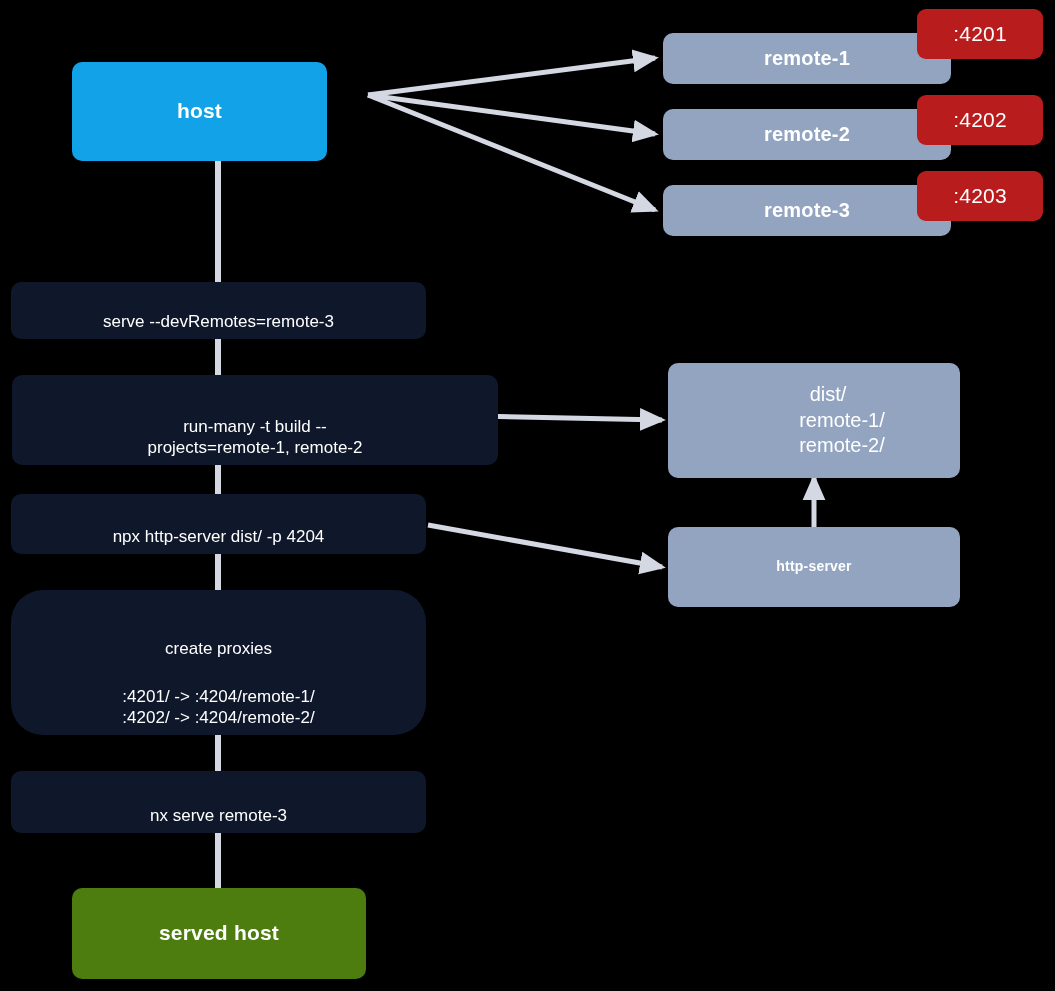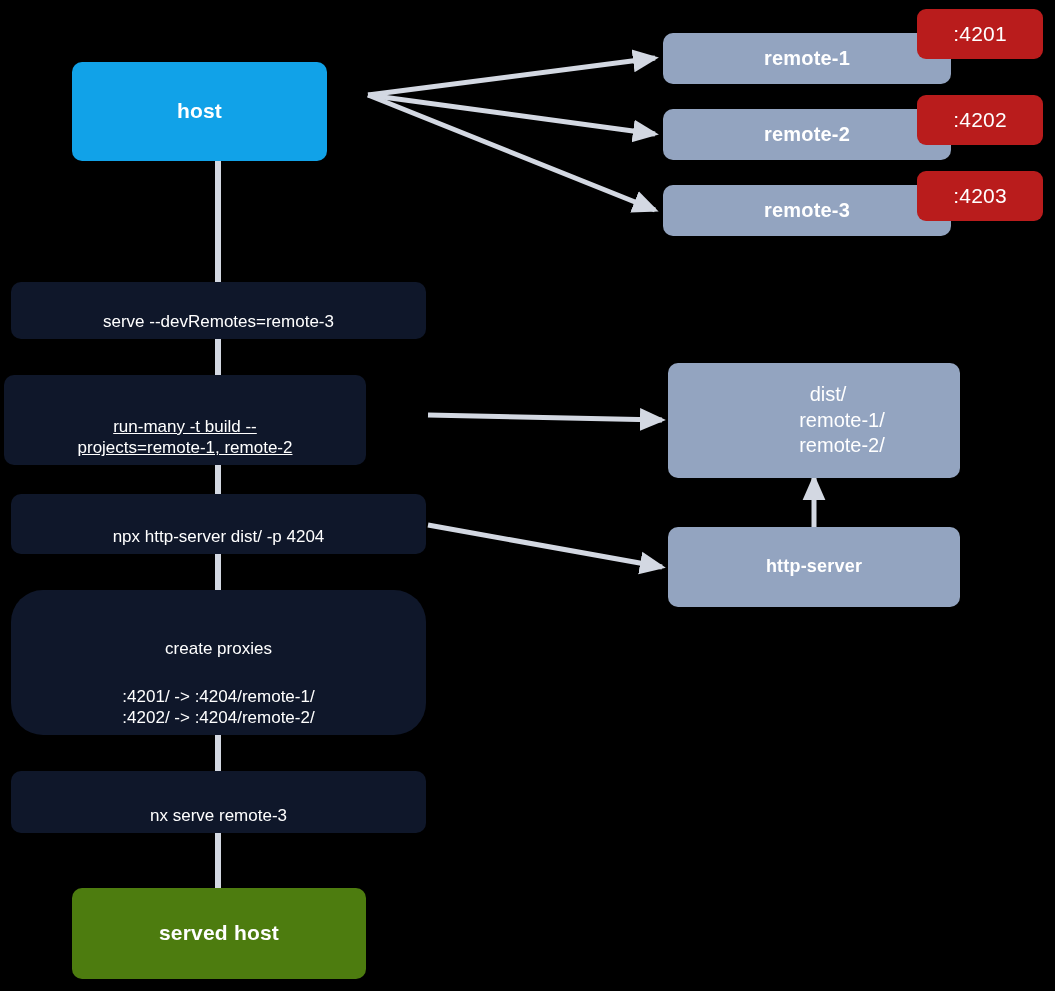--- a/index.html
+++ b/index.html
@@ -67,21 +67,21 @@
   .node.artifact {
     background: #93a4c0;
     font-weight: 400;
     font-size: 20px;
     align-items: center;
     justify-content: center;
   }
   .node.server {
     background: #93a4c0;
     font-weight: bold;
-    font-size: 18px;
+    font-size: 14px;
     letter-spacing: 0.2px;
   }
   .badge {
     position: absolute;
     box-sizing: border-box;
     background: #b91c1c;
     color: #ffffff;
     border-radius: 9px;
     font-size: 21px;
     font-weight: 400;
@@ -174,21 +174,21 @@
     <span>remote-3</span>
   </div>
   <div class="badge" style="left:917px; top:171px; width:126px; height:50px;">
     <span>:4203</span>
   </div>
 
   <div class="node cmd" style="left:11px; top:282px; width:415px; height:57px;">
     <span class="cmd-title">serve --devRemotes=remote-3</span>
   </div>
 
-  <div class="node cmd" style="left:4px; top:375px; width:362px; height:90px;text-decoration:underline;">
+  <div class="node cmd" style="left:12px; top:375px; width:486px; height:90px;">
     <span class="cmd-title">run-many -t build --</span>
     <span class="cmd-sub">projects=remote-1, remote-2</span>
   </div>
 
   <div class="node cmd" style="left:11px; top:494px; width:415px; height:60px;">
     <span class="cmd-title">npx http-server dist/ -p 4204</span>
   </div>
 
   <div class="node cmd" style="left:11px; top:590px; width:415px; height:145px;border-radius:32px;">
     <span class="cmd-title">create proxies</span>

